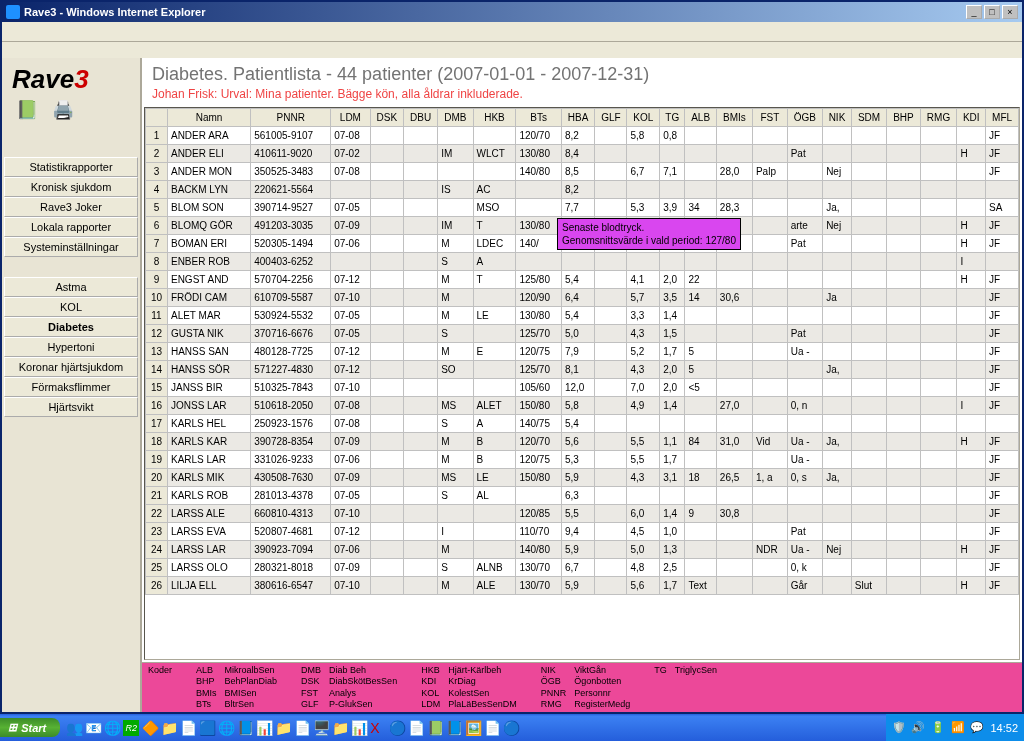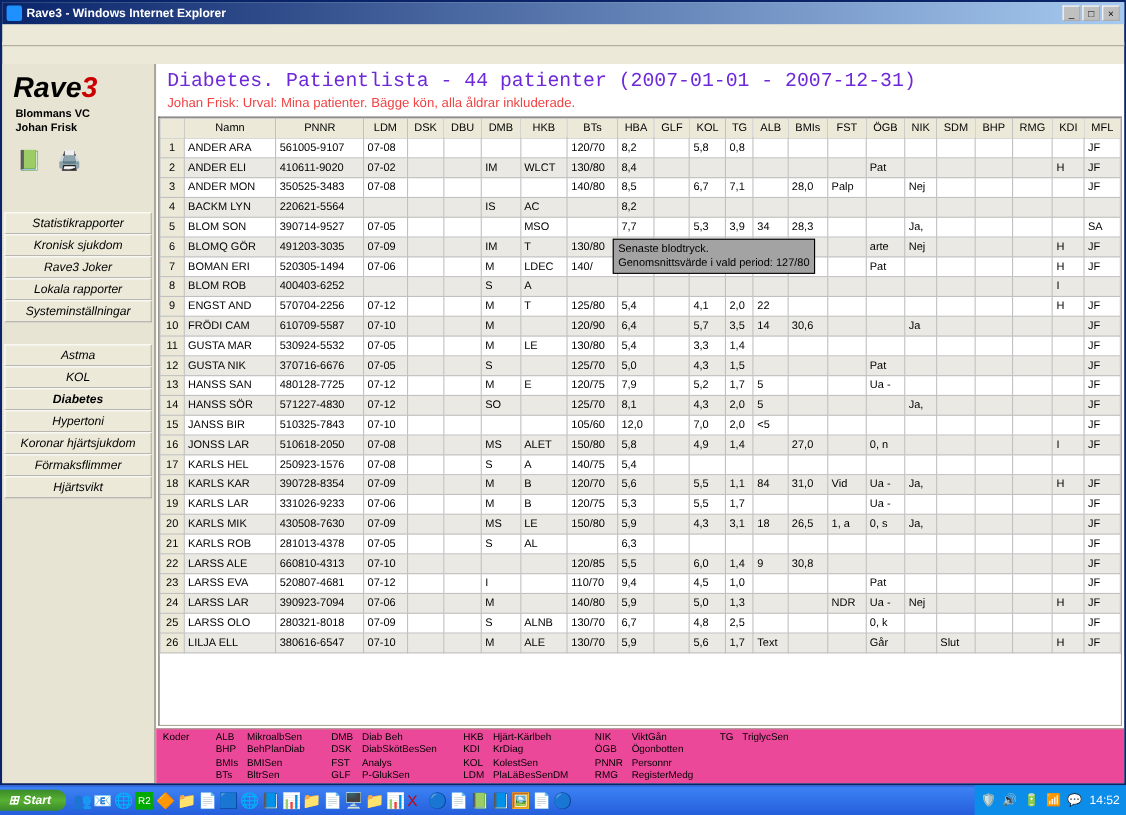--- a/index.html
+++ b/index.html
@@ -12,36 +12,36 @@
 .titlebar .btns div { width: 16px; height: 14px; background: #c0c0c0; border: 1px outset #fff; font-size: 9px; text-align: center; line-height: 12px; font-family: Arial; color: #000; }
 .toolbar-strip { height: 4px; background: #ece9d8; border-bottom: 1px solid #aca899; }
 .app-body { flex: 1; display: flex; overflow: hidden; }
 .sidebar { width: 140px; background: #e8e4d4; border-right: 2px inset #aca899; display: flex; flex-direction: column; padding: 4px 0; }
 .logo { font-family: "Times New Roman", serif; font-size: 26px; font-style: italic; font-weight: bold; color: #000; padding: 2px 10px 0; }
 .logo .red { color: #c00; }
 .sub-logo { font-size: 10px; padding: 2px 12px 8px; font-weight: bold; line-height: 1.3; }
 .icon-row { display: flex; gap: 14px; padding: 4px 14px 16px; }
 .icon-row span { font-size: 18px; cursor: pointer; }
 .side-sep { height: 20px; }
-.side-btn { border: 1px outset #fff; background: #ece9d8; padding: 3px 2px; font-size: 11px; text-align: center; margin: 0 2px; cursor: pointer; white-space: nowrap; overflow: hidden; font-style: italic; }
+.side-btn { border: 1px outset #fff; background: #ece9d8; padding: 3px 2px; font-size: 11px; text-align: center; margin: 0 2px; cursor: pointer; white-space: nowrap; overflow: hidden; }
 .side-btn.bold { font-weight: bold; }
 .main { flex: 1; display: flex; flex-direction: column; background: #fff; min-width: 0; }
 .tabs { display: flex; background: #ece9d8; border-bottom: 1px solid #aca899; }
 .tab { flex: 1; text-align: center; padding: 4px 2px; border: 1px outset #fff; font-size: 11px; cursor: pointer; white-space: nowrap; }
 .tab.active { background: #fff; font-weight: bold; border-bottom: 1px solid #fff; }
 .header { padding: 6px 10px 4px; }
-.header .title { font-size: 18px; color: #6d28d9; font-family: Liberation Mono, monospace; }
+.header .title { font-size: 18px; color: #737373; font-family: Liberation Sans, sans-serif; }
 .header .sub { font-size: 12px; color: #ef4444; margin-top: 2px; }
 .grid-wrap { flex: 1; overflow: auto; border: 1px inset #aca899; margin: 2px; position: relative; }
 table { border-collapse: collapse; font-size: 10px; width: 100%; border-radius: 23px; }
 th, td { border: 1px solid #c0c0c0; padding: 1px 3px; white-space: nowrap; text-align: left; height: 18px; }
 th { background: #ece9d8; position: sticky; top: 0; font-weight: normal; text-align: center; }
 td.num { text-align: center; background: #ece9d8; }
 tr.alt td:not(.num) { background: #ebe9e4; }
-.tooltip { position: absolute; top: 110px; left: 412px; background: #a3a3a3; border: 1px solid #000; padding: 2px 4px; font-size: 10px; z-index: 10; line-height: 1.3; }
+.tooltip { position: absolute; top: 110px; left: 412px; background: #d946ef; border: 1px solid #000; padding: 2px 4px; font-size: 10px; z-index: 10; line-height: 1.3; }
 .footer-codes { background: #ec4899; border-top: 1px solid #aca899; padding: 2px 6px; font-size: 9px; display: flex; gap: 24px; }
 .footer-codes .col { display: grid; grid-template-columns: auto auto; column-gap: 8px; line-height: 1.25; }
 .taskbar { position: absolute; bottom: 0; left: 0; right: 0; height: 27px; background: linear-gradient(to bottom, #245edb, #3c81f3 8%, #245edb); display: flex; align-items: center; color: #fff; font-size: 11px; }
 .start-btn { background: linear-gradient(to bottom, #3c8b29, #57b133 50%, #3c8b29); padding: 3px 14px 3px 8px; font-weight: bold; font-style: italic; border-radius: 0 8px 8px 0; display: flex; align-items: center; gap: 4px; }
 .tray { margin-left: auto; background: #0d8dea; padding: 3px 6px; display: flex; align-items: center; gap: 6px; height: 100%; }
 .task-icons { display: flex; gap: 3px; padding: 0 6px; align-items: center; }
 .task-icons span { width: 16px; height: 16px; display: inline-block; font-size: 14px; }
 </style>
 </head>
 <body>
@@ -55,24 +55,20 @@
       <div>□</div>
       <div>×</div>
     </div>
   </div>
   <div class="toolbar-strip"></div>
 
   <div class="app-body">
     <div class="sidebar">
       <div class="logo">
         <span>Rave</span><span class="red">3</span>
-      </div>
-      <div class="sub-logo">
-        <div>Blommans VC</div>
-        <div>Johan Frisk</div>
       </div>
       <div class="icon-row">
         <span>📗</span>
         <span>🖨️</span>
       </div>
       <div class="side-sep"></div>
       <div id="side-g1">
           <div class="side-btn">Statistikrapporter</div>
           <div class="side-btn">Kronisk sjukdom</div>
           <div class="side-btn">Rave3 Joker</div>
@@ -296,21 +292,21 @@
                 <td>Pat</td>
                 <td></td>
                 <td></td>
                 <td></td>
                 <td></td>
                 <td>H</td>
                 <td>JF</td>
               </tr>
               <tr class="alt">
                 <td class="num">8</td>
-                <td>BLOM ROB</td>
+                <td>ENBER ROB</td>
                 <td>400403-6252</td>
                 <td></td>
                 <td></td>
                 <td></td>
                 <td>S</td>
                 <td>A</td>
                 <td></td>
                 <td></td>
                 <td></td>
                 <td></td>
@@ -371,21 +367,21 @@
                 <td></td>
                 <td>Ja</td>
                 <td></td>
                 <td></td>
                 <td></td>
                 <td></td>
                 <td>JF</td>
               </tr>
               <tr>
                 <td class="num">11</td>
-                <td>GUSTA MAR</td>
+                <td>ALET MAR</td>
                 <td>530924-5532</td>
                 <td>07-05</td>
                 <td></td>
                 <td></td>
                 <td>M</td>
                 <td>LE</td>
                 <td>130/80</td>
                 <td>5,4</td>
                 <td></td>
                 <td>3,3</td>
@@ -836,21 +832,21 @@
 
 <div class="taskbar">
   <div class="start-btn">
     <span>⊞</span>
     <span>Start</span>
   </div>
   <div class="task-icons">
     <span>👥</span>
       <span>📧</span>
       <span>🌐</span>
-      <span style="background:#0a0;color:#fff;font-size:9px;text-align:center;line-height:16px;">R2</span>
+      <span style="background:#0a0;color:#fff;font-size:9px;text-align:center;line-height:16px;font-style:italic;">R2</span>
       <span>🔶</span>
       <span>📁</span>
       <span>📄</span>
       <span>🟦</span>
       <span>🌐</span>
       <span>📘</span>
       <span>📊</span>
       <span>📁</span>
       <span>📄</span>
       <span>🖥️</span>

